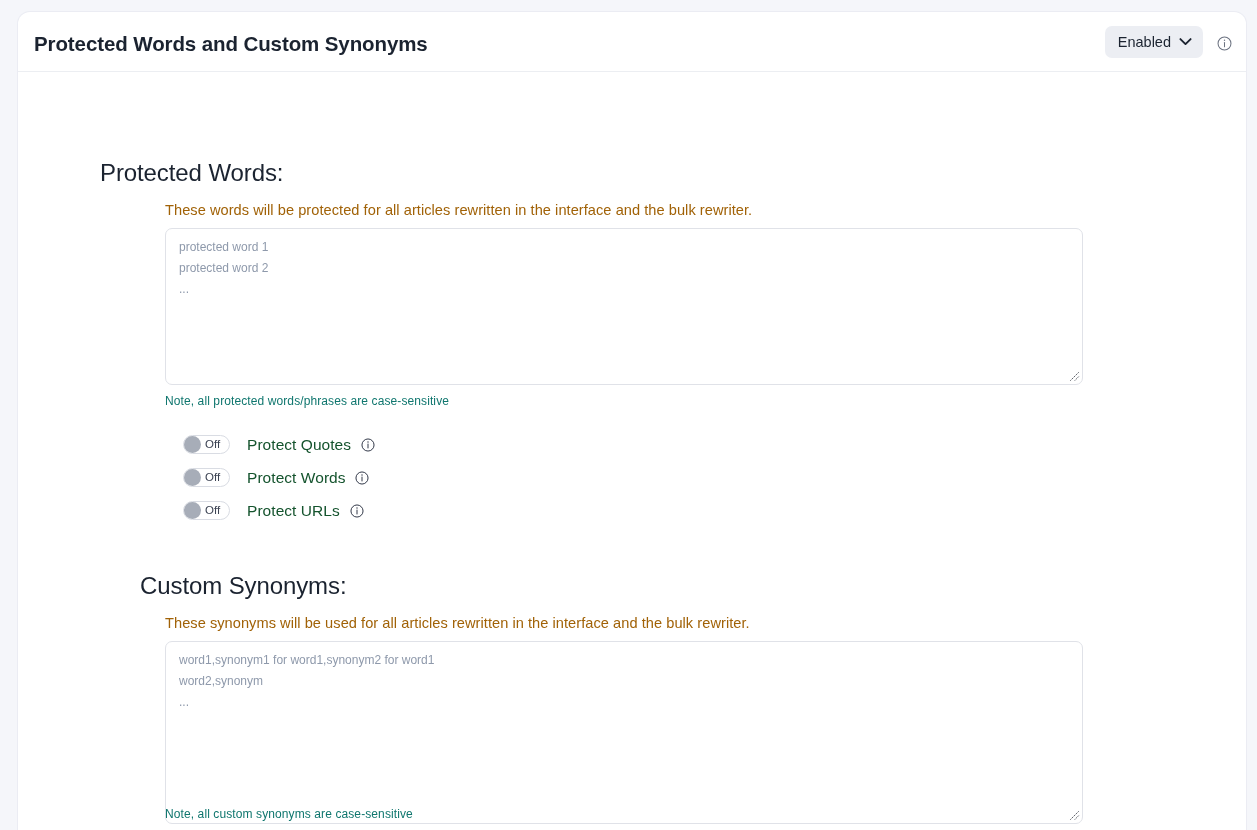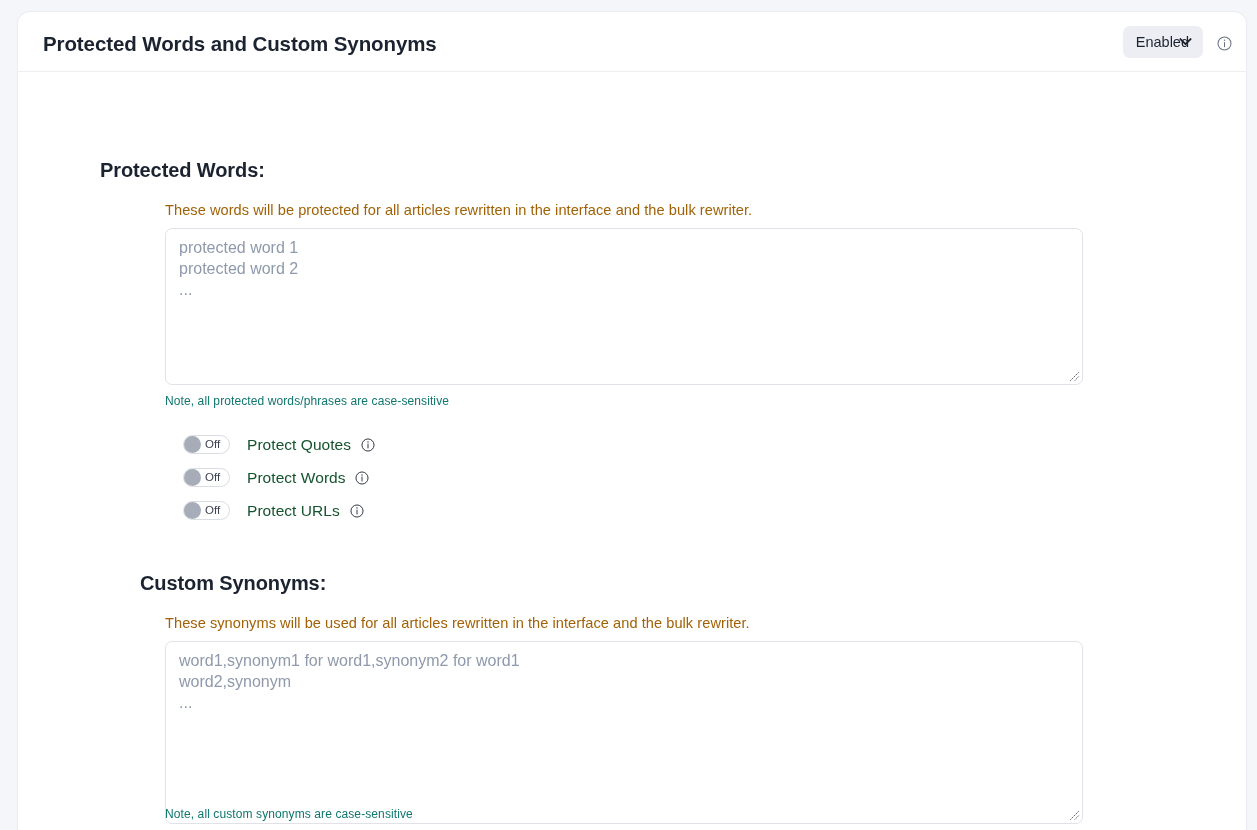--- a/index.html
+++ b/index.html
@@ -31,41 +31,41 @@
   
   .card-header {
     position: relative;
     height: 60px;
     border-bottom: 1px solid #eceef2;
     display: flex;
     align-items: center;
   }
   .card-title {
     position: absolute;
-    left: 25px; top: 20px;
+    left: 16px; top: 20px;
     font-size: 20.5px;
     font-weight: 700;
     color: #1b2330;
     letter-spacing: -0.1px;
     white-space: nowrap;
   }
   .header-right {
     position: absolute;
     right: 14px; top: 14px;
     display: flex;
     align-items: center;
     gap: 14px;
   }
   .state-select {
     position: relative;
     background: #eceef3;
     border: none;
     border-radius: 7px;
     height: 32px;
-    padding: 0 14px 0 13px;
+    padding: 0 32px 0 13px;
     font-family: "Liberation Sans", sans-serif;
     font-size: 14.5px;
     color: #1b2330;
     font-weight: 400;
     display: flex;
     align-items: center;
     cursor: pointer;
   }
   .select-wrap { position: relative; display: inline-flex; }
   .select-chevron {
@@ -85,22 +85,22 @@
   .info-icon.header-info { margin-top: 3px; }
 
   
   .card-body {
     position: relative;
     padding: 0;
   }
 
   .section-title {
     position: absolute;
-    font-size: 20px;
-    font-weight: 700;
+    font-size: 24px;
+    font-weight: 400;
     color: #1b2330;
     letter-spacing: -0.1px;
   }
   .section-desc {
     position: absolute;
     font-size: 14.6px;
     color: #a16207;
     letter-spacing: 0.05px;
   }
 
@@ -108,21 +108,21 @@
     position: absolute;
     background: #fff;
     border: 1px solid #e0e2e8;
     border-radius: 7px;
     overflow: hidden;
   }
   .ta-ph {
     position: absolute;
     left: 13px; top: 8px;
     right: 14px;
-    font-size: 16px;
+    font-size: 12px;
     line-height: 21px;
     color: #8e99ab;
     white-space: pre-wrap;
     pointer-events: none;
   }
   .resize-grip {
     position: absolute;
     right: 2px; bottom: 2px;
     width: 14px; height: 14px;
     pointer-events: none;

